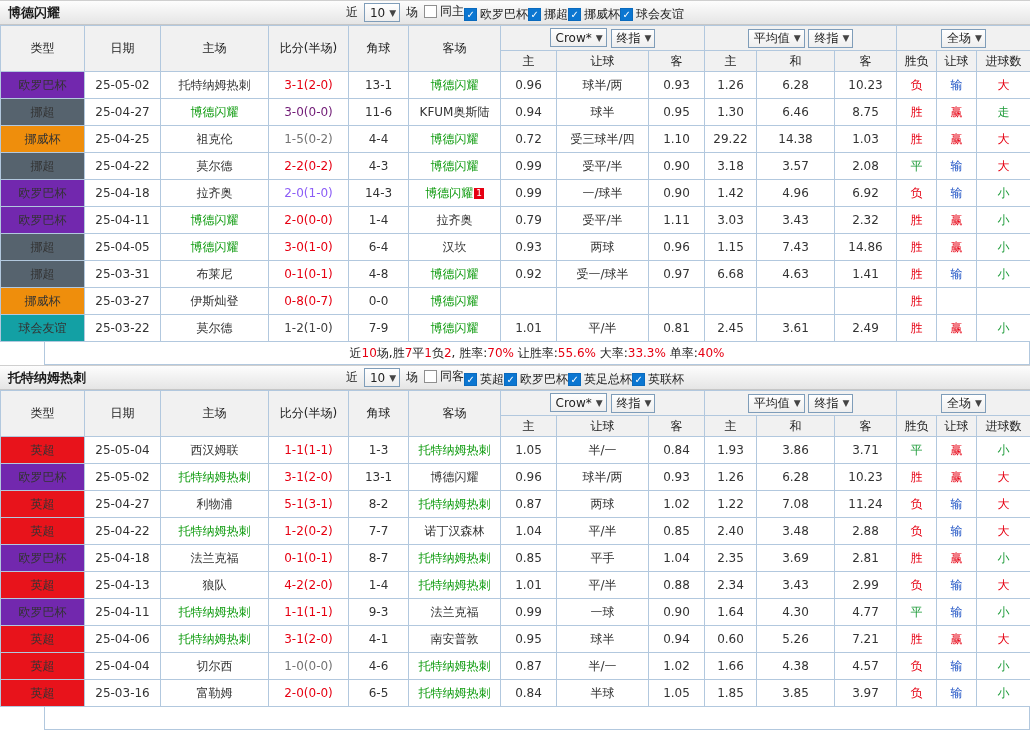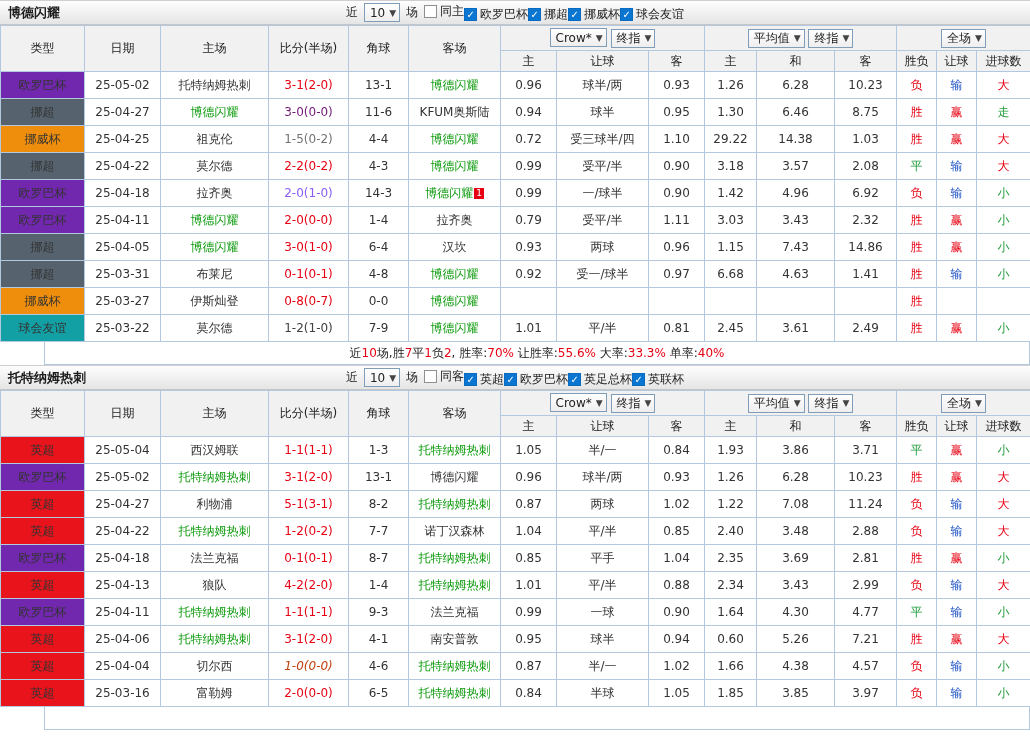--- a/index.html
+++ b/index.html
@@ -542,21 +542,21 @@
             <td>5.26</td>
             <td>7.21</td>
             <td style="color: rgb(230, 0, 18);">胜</td>
             <td style="color: rgb(230, 0, 18);">赢</td>
             <td style="color: rgb(230, 0, 18);">大</td>
           </tr>
           <tr>
             <td class="league-cell" style="background: rgb(232, 19, 27);">英超</td>
             <td>25-04-04</td>
             <td class="team-cell"><span class="team-link">切尔西</span></td>
-            <td class="score-cell" style="color: #c2410c; font-style: italic;">1-0(0-0)</td>
+            <td class="score-cell" style="color: #737373;">1-0(0-0)</td>
             <td>4-6</td>
             <td class="team-cell"><span class="team-link" style="color: rgb(12, 154, 12);">托特纳姆热刺</span></td>
             <td>0.87</td>
             <td>半/一</td>
             <td>1.02</td>
             <td>1.66</td>
             <td>4.38</td>
             <td>4.57</td>
             <td style="color: rgb(230, 0, 18);">负</td>
             <td style="color: rgb(31, 83, 197);">输</td>

